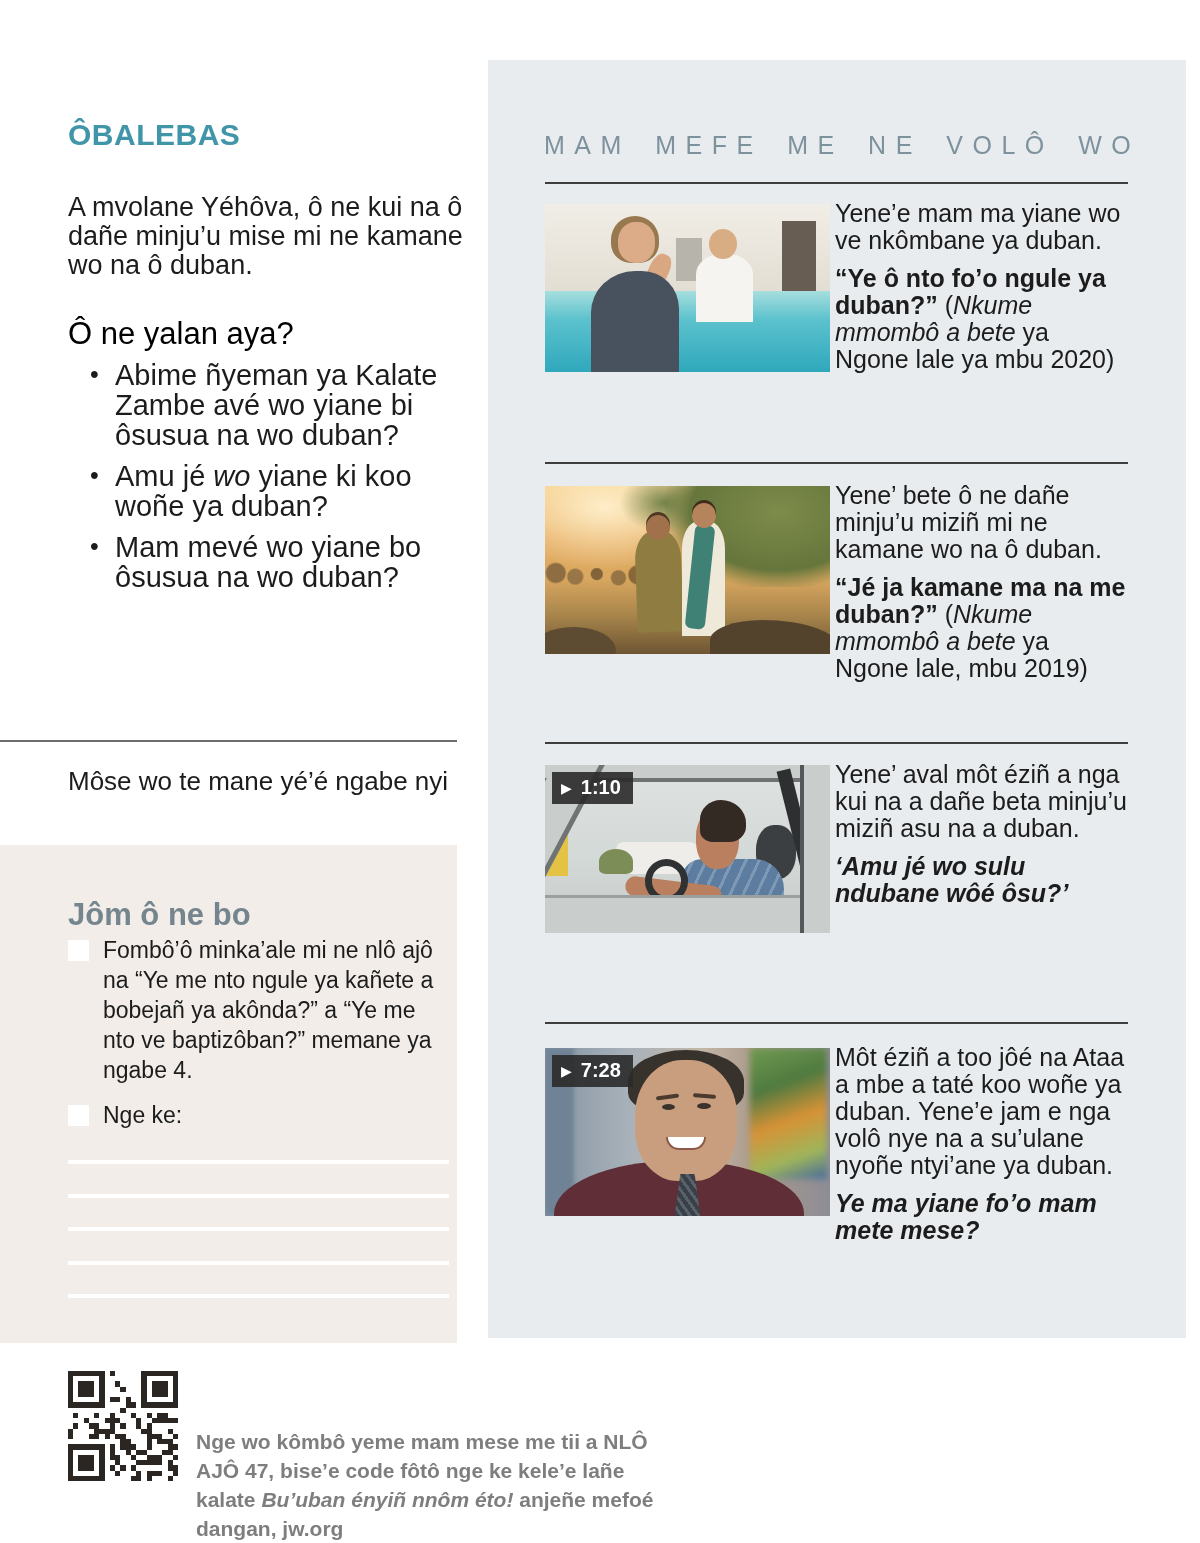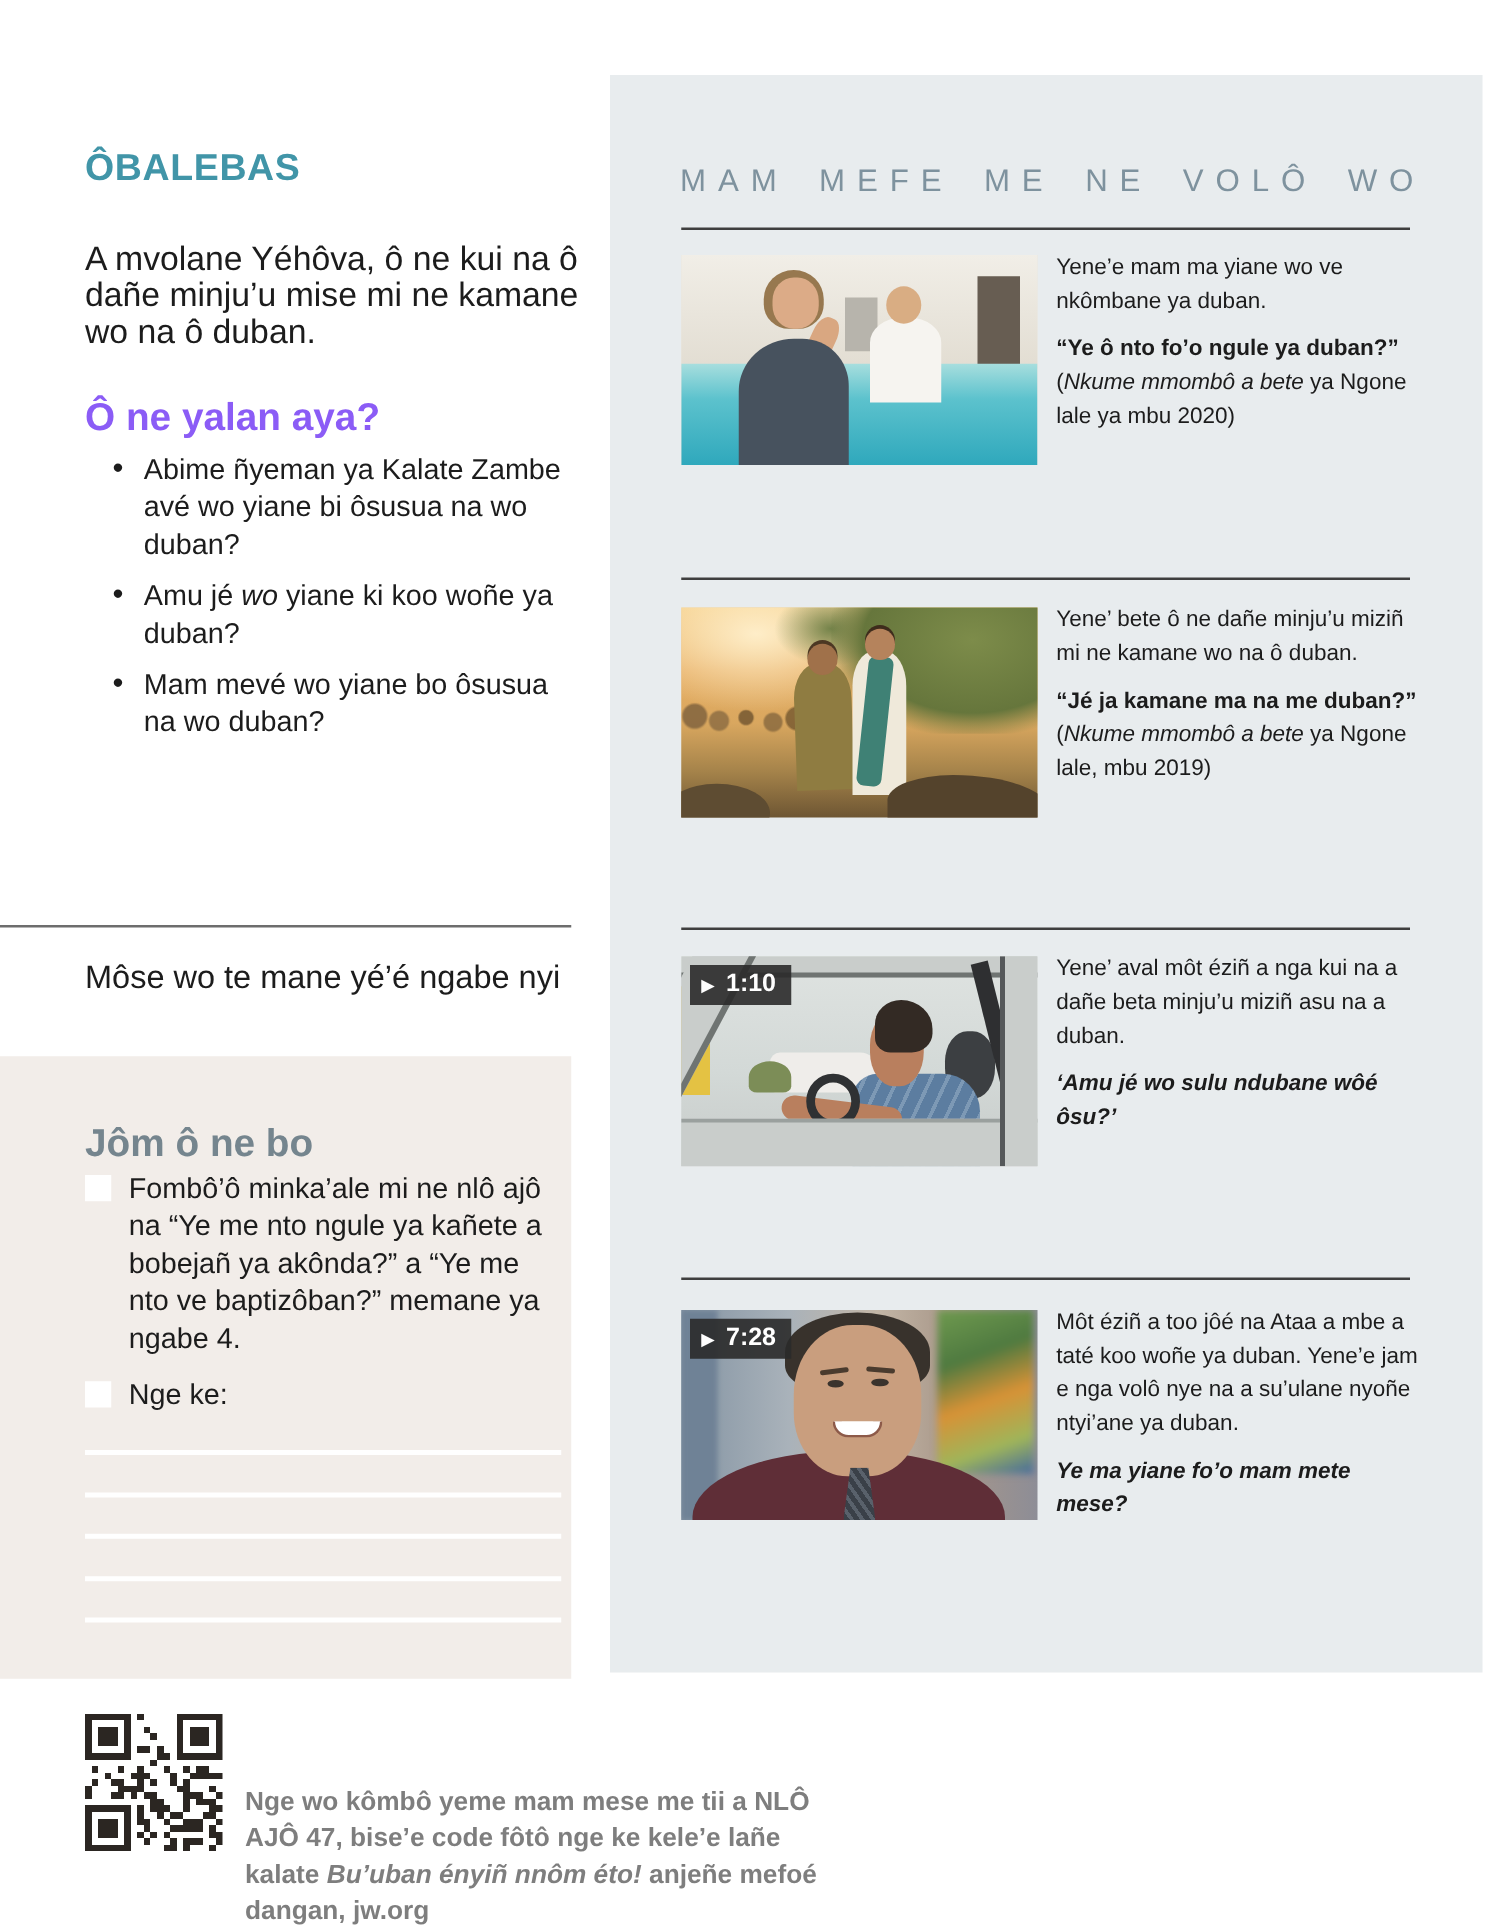--- a/index.html
+++ b/index.html
@@ -2,23 +2,23 @@
 <html><head>
 <meta charset="utf-8">
 <style>
   html,body{margin:0;padding:0;background:#fff;}
   .page{position:relative;width:1200px;height:1543px;background:#fff;overflow:hidden;
         font-family:"Liberation Sans","DejaVu Sans",sans-serif;color:#1c1c1c;}
 
   
   .l-title{position:absolute;left:68px;top:98px;font-size:30px;font-weight:700;color:#4195a8;letter-spacing:.5px;}
   .l-intro{position:absolute;left:68px;top:166px;width:398px;font-size:27px;line-height:29px;}
-  .l-qhead{position:absolute;left:68px;top:290px;font-size:31px;font-weight:700;color:#8b5cf6;}
+  .l-qhead{position:absolute;left:68px;top:290px;font-size:31px;font-weight:400;color:#000000;}
   .l-list{position:absolute;left:68px;top:360px;width:392px;margin:0;padding:0;list-style:none;}
-  .l-list li{position:relative;padding-left:47px;font-size:23px;line-height:30px;margin-bottom:11px;}
+  .l-list li{position:relative;padding-left:47px;font-size:29px;line-height:30px;margin-bottom:11px;}
   .l-list li::before{content:"\2022";position:absolute;left:22px;top:-1px;font-size:25px;}
   .l-rule{position:absolute;left:0;top:740px;width:457px;height:2px;background:#6d6d6d;}
   .l-note{position:absolute;left:68px;top:740px;font-size:26px;}
 
   .todo-box{position:absolute;left:0;top:845px;width:457px;height:498px;background:#f2ede9;}
   .todo-head{position:absolute;left:68px;top:26px;font-size:31px;font-weight:700;color:#75858e;}
   .todo-row{position:absolute;left:68px;width:368px;}
   .todo-row1{top:90px;}
   .todo-row2{top:255px;}
   .cb{position:absolute;left:0;top:5px;width:21px;height:21px;background:#fff;}
@@ -33,21 +33,21 @@
   .foot-text i{font-style:italic;}
 
   
   .panel{position:absolute;left:488px;top:60px;width:698px;height:1278px;background:#e8ecee;}
   .r-head{position:absolute;left:56px;top:50px;font-size:25px;font-weight:400;letter-spacing:9.5px;
           word-spacing:8px;color:#7e929e;white-space:nowrap;}
   .sep{position:absolute;left:57px;width:583px;height:2px;background:#3e3e3e;}
   .sep1{top:122px}.sep2{top:402px}.sep3{top:682px}.sep4{top:962px}
   .photo{position:absolute;left:57px;width:285px;height:168px;overflow:hidden;}
   .pho1{top:144px}.pho2{top:426px}.pho3{top:705px}.pho4{top:988px}
-  .itext{position:absolute;left:357px;width:292px;font-size:18px;line-height:27px;color:#1c1c1c;}
+  .itext{position:absolute;left:347px;width:292px;font-size:25px;line-height:27px;color:#1c1c1c;}
   .txt1{top:140px}.txt2{top:422px}.txt3{top:701px}.txt4{top:984px}
   .itext p{margin:0;}
   .itext p + p{margin-top:11px;}
   .itext b{font-weight:700;}
   .itext i{font-style:italic;}
   .shape{position:absolute;}
 
   
   .vbadge{position:absolute;top:7px;left:7px;background:rgba(42,42,42,.9);color:#fff;font-weight:700;
           font-size:20px;padding:4px 12px 5px 9px;display:flex;align-items:center;gap:9px;z-index:5;}

